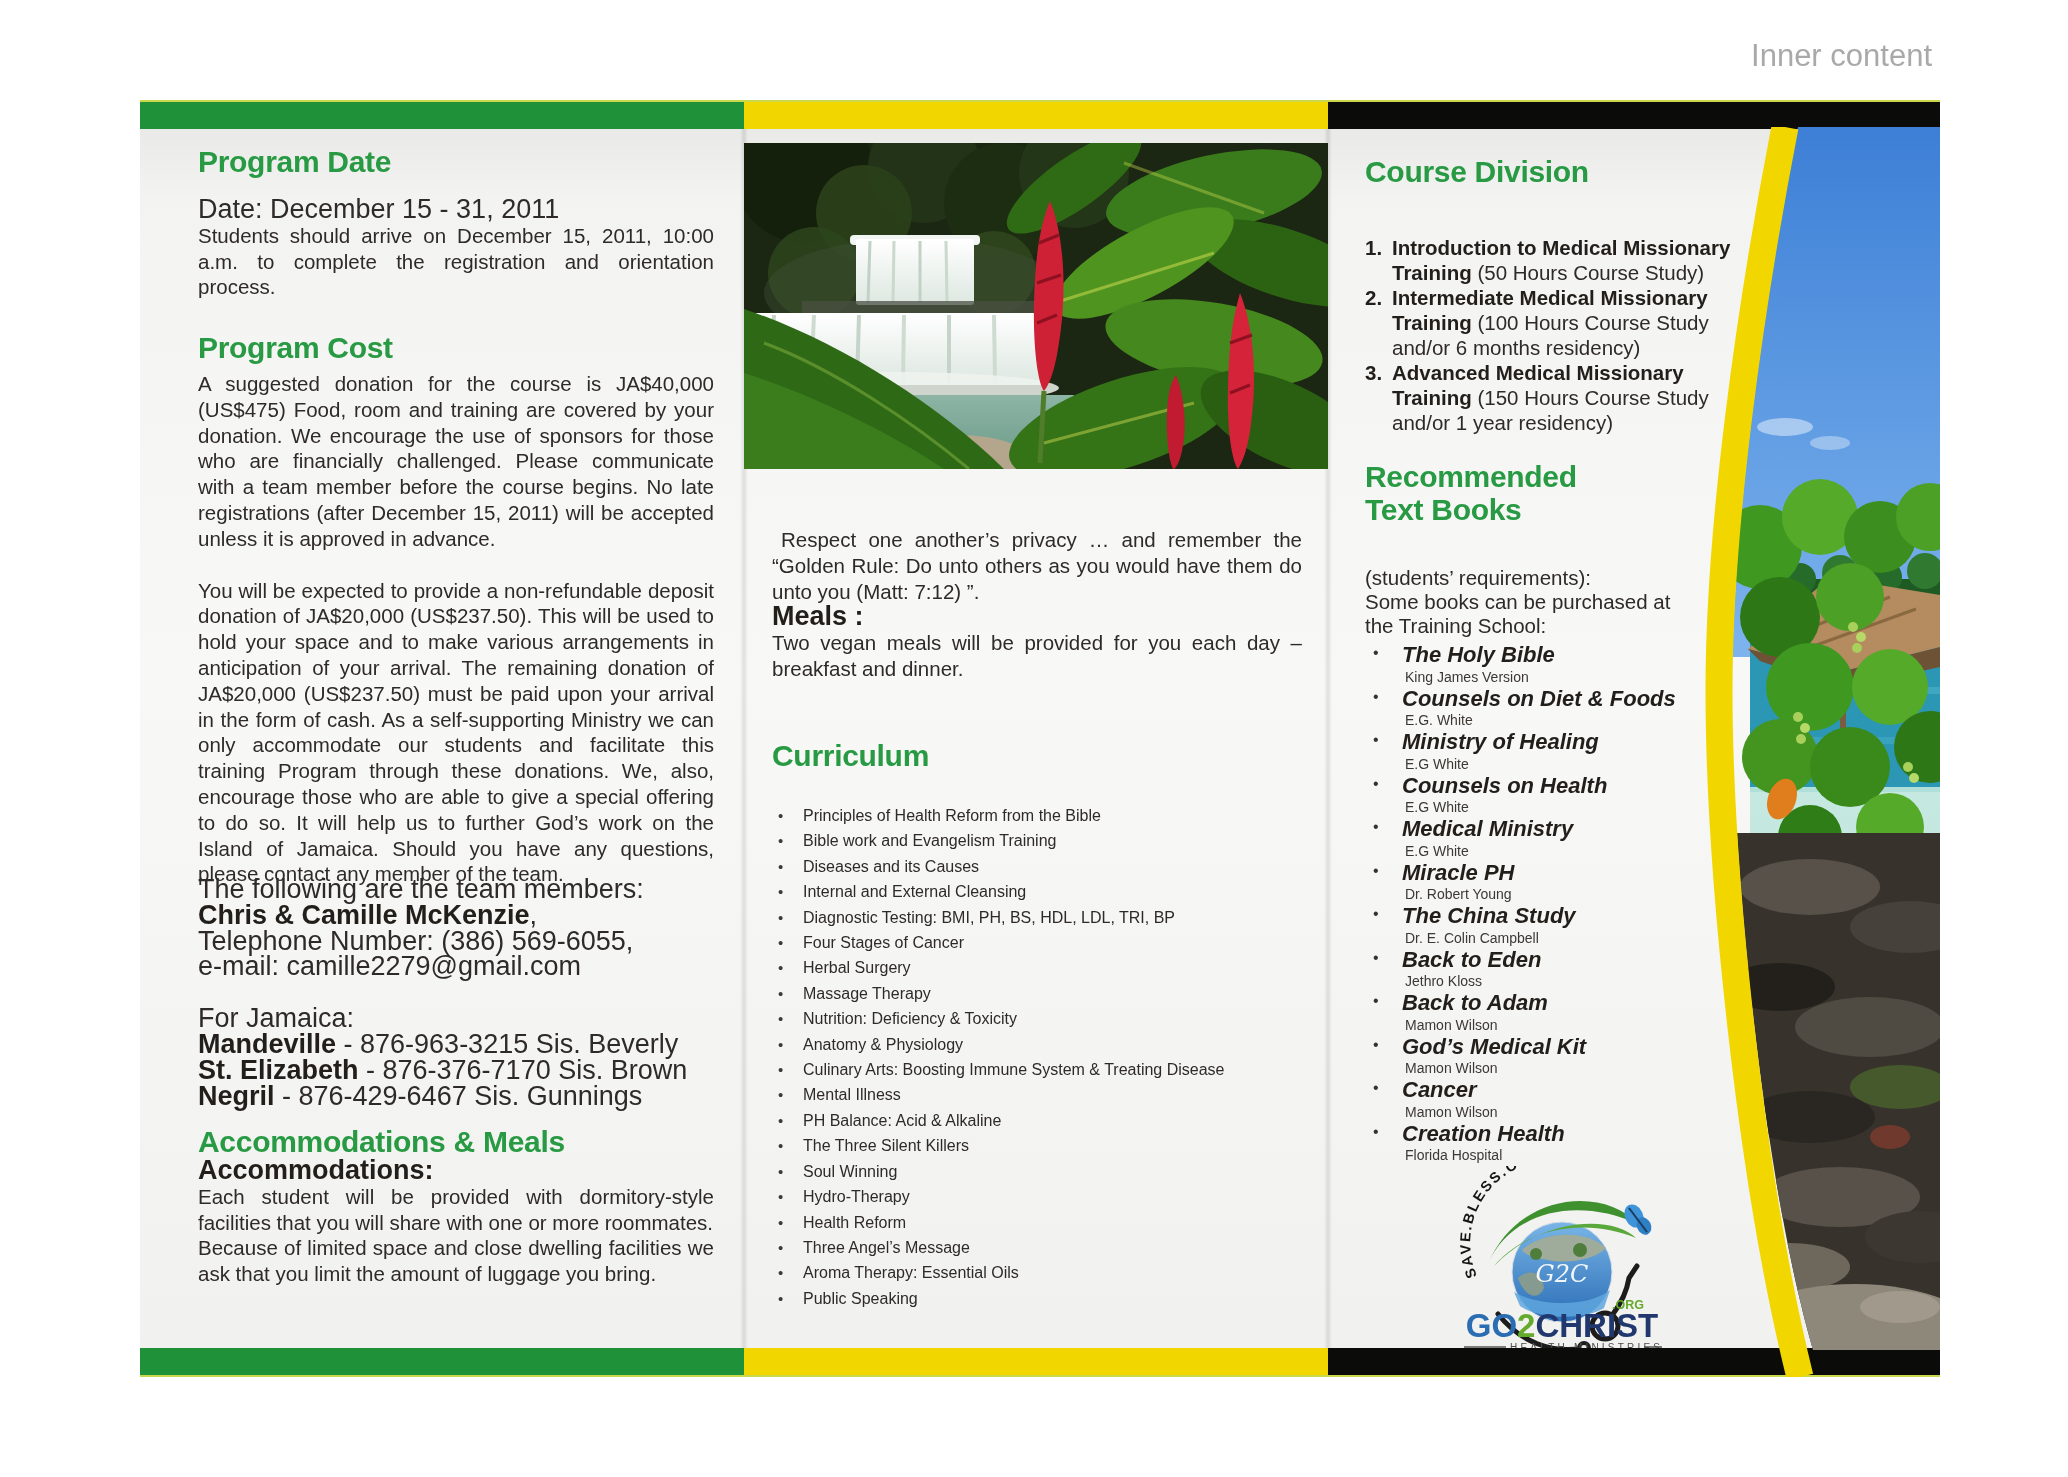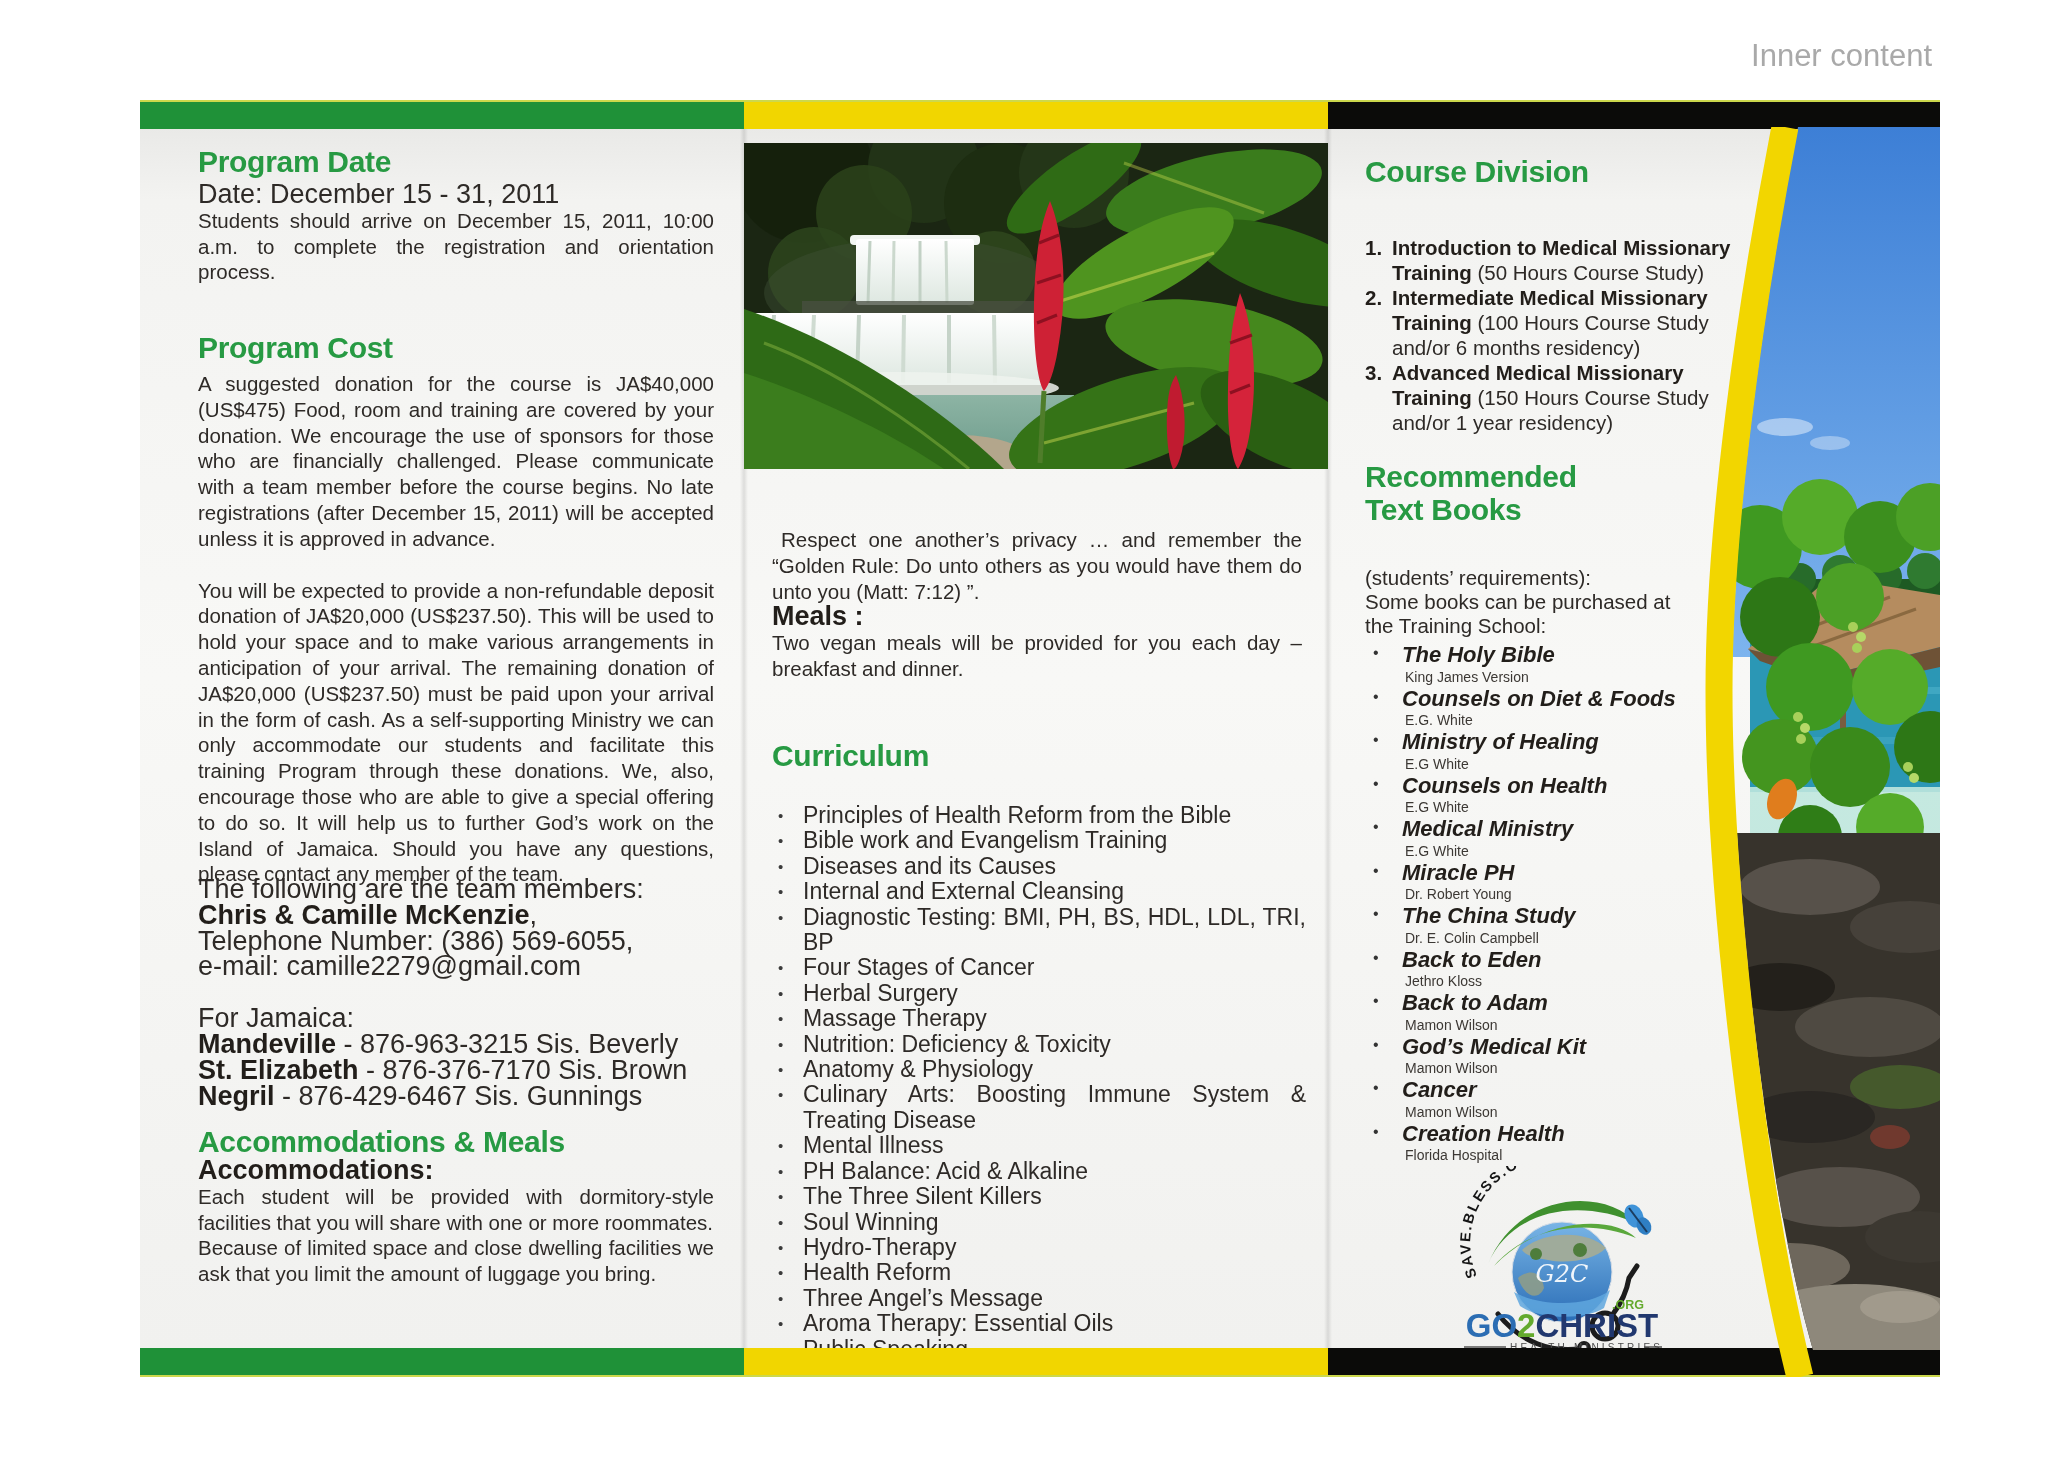--- a/index.html
+++ b/index.html
@@ -29,32 +29,32 @@
   .h2{font-weight:bold;font-size:30px;line-height:34px;color:#279a43;letter-spacing:-0.3px;}
   .txt{font-size:20.5px;line-height:25.8px;}
   .just{text-align:justify;}
   b,.bold{color:#221e1a;}
 
   .sec{position:absolute;}
   .sec-date{left:58px;top:18px;width:516px;}
   .sec-cost{left:58px;top:204px;width:516px;}
   .sec-team{left:58px;top:750px;width:516px;}
   .sec-accom{left:58px;top:999px;width:516px;}
-  .sec-date .h2{margin-bottom:3px;}
+  .sec-date .h2{margin-bottom:18px;}
   .para{margin:0 0 26px 0;}
   .line{font-size:27px;line-height:25.8px;}
   .gap{height:26px;}
 
   .photo{position:absolute;left:0;top:16px;width:584px;height:326px;}
   .photo svg{display:block;width:100%;height:100%;}
   .mid-text{position:absolute;left:28px;top:400px;width:530px;}
   .privacy{text-indent:9px;}
   .sec-curr{position:absolute;left:28px;top:612px;width:534px;}
   .sec-curr ul{list-style:none;margin:30px 0 0 0;padding:0;}
-  .cur-item{position:relative;padding-left:31px;font-size:23px;line-height:25.4px;text-align:justify;}
+  .cur-item{position:relative;padding-left:31px;font-size:16px;line-height:25.4px;text-align:justify;}
   .cur-item::before{content:"•";position:absolute;left:6px;top:0;font-size:15px;color:#3b3b3b;}
 
   .sec-div{position:absolute;left:37px;top:28px;width:372px;}
   .sec-div ol{list-style:none;margin:46px 0 0 0;padding:0;}
   .division{position:relative;padding-left:27px;font-size:20.5px;line-height:25px;}
   .division .num{position:absolute;left:0;top:0;color:#221e1a;font-weight:bold;}
   .sec-books{position:absolute;left:37px;top:333px;width:362px;}
   .sec-books .h2{line-height:33px;}
   .books-intro{margin-top:40px;font-size:20.5px;line-height:24px;}
   .sec-books ul{list-style:none;margin:6px 0 0 0;padding:0;}

